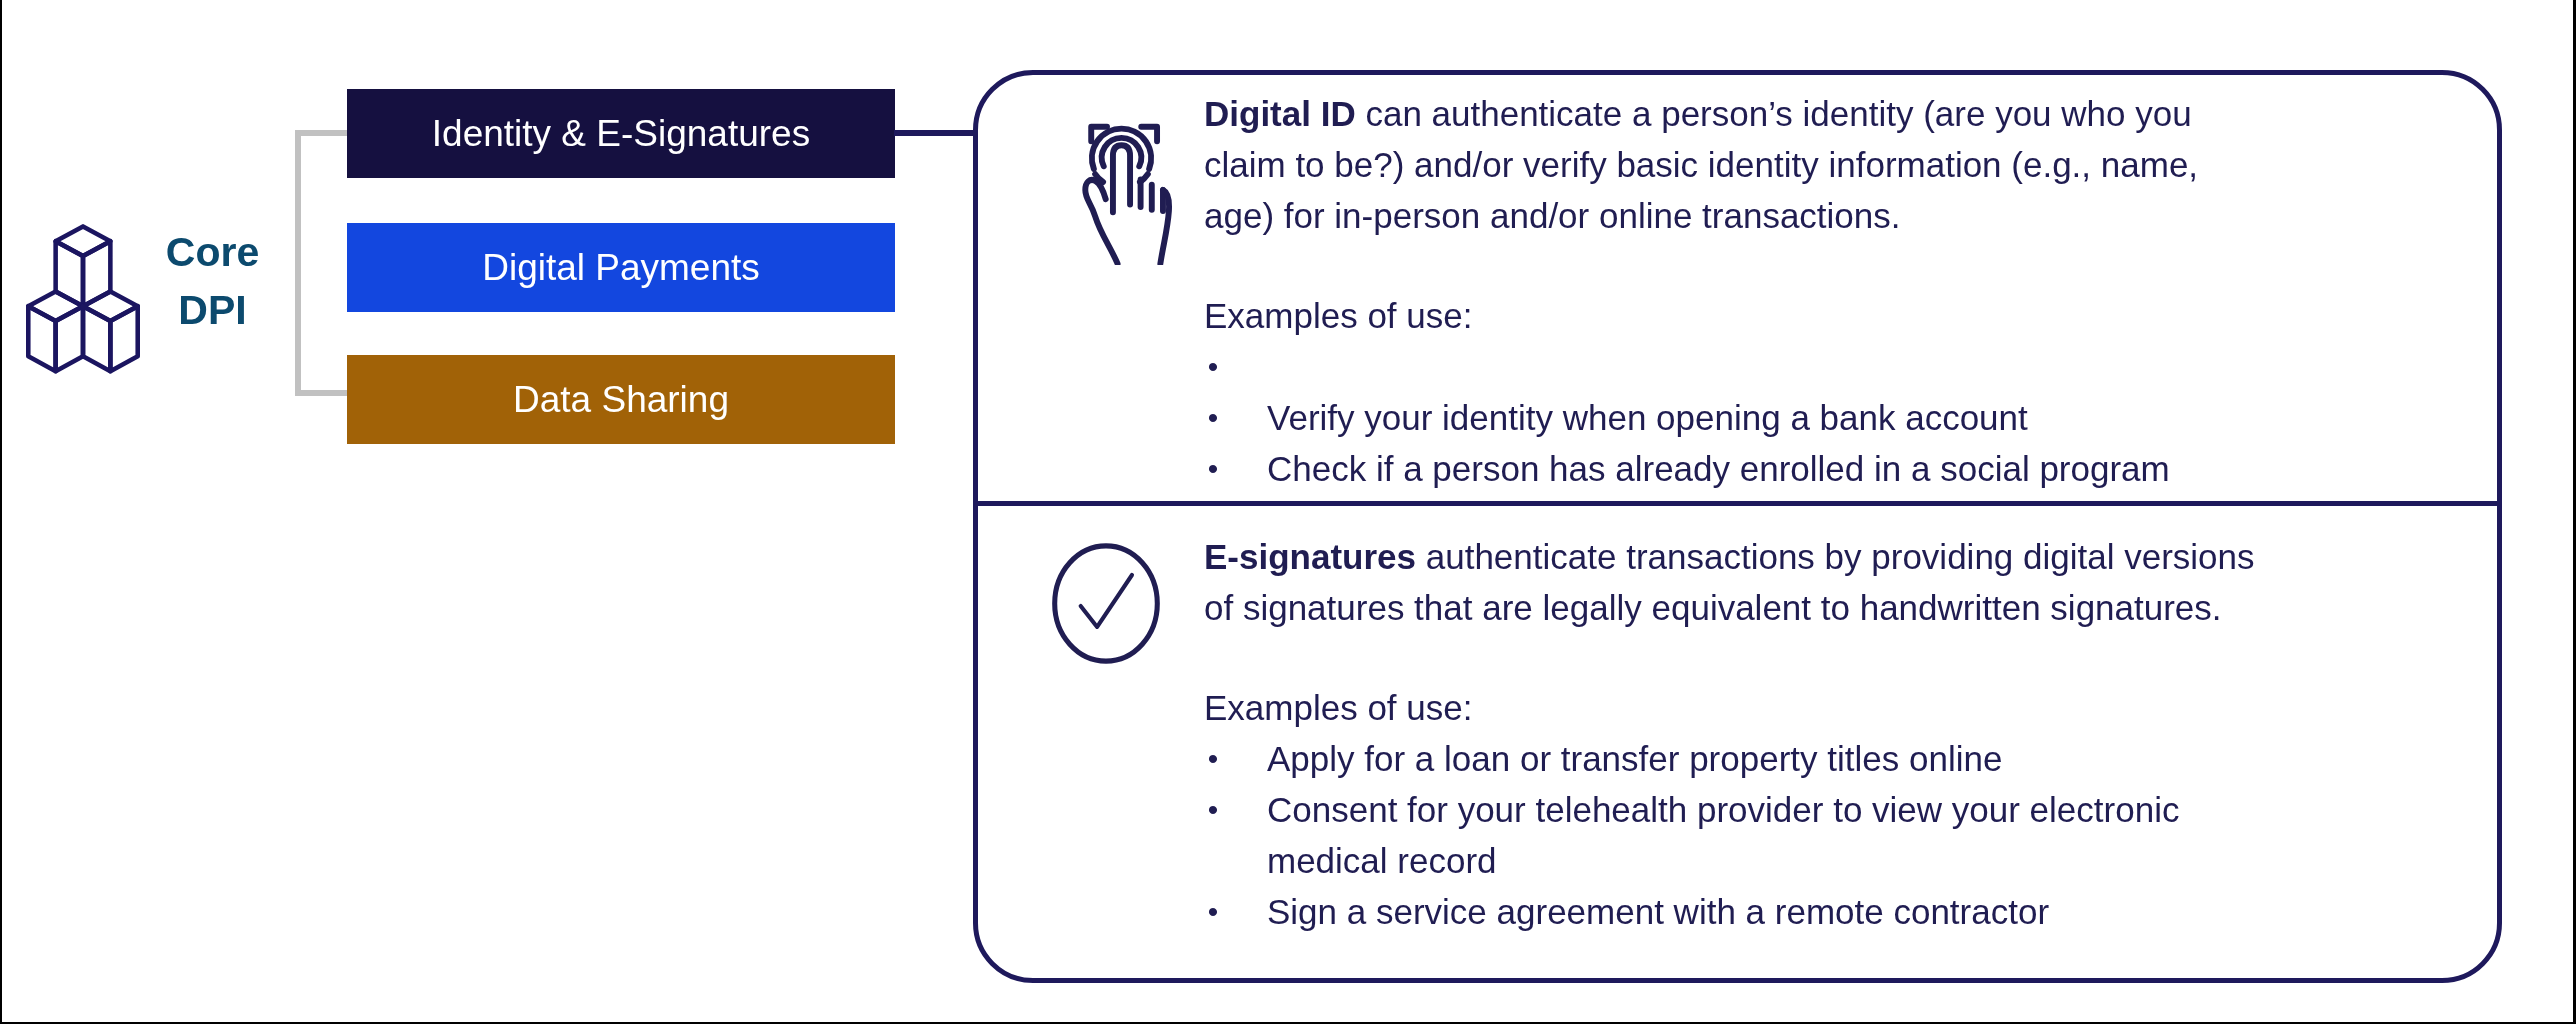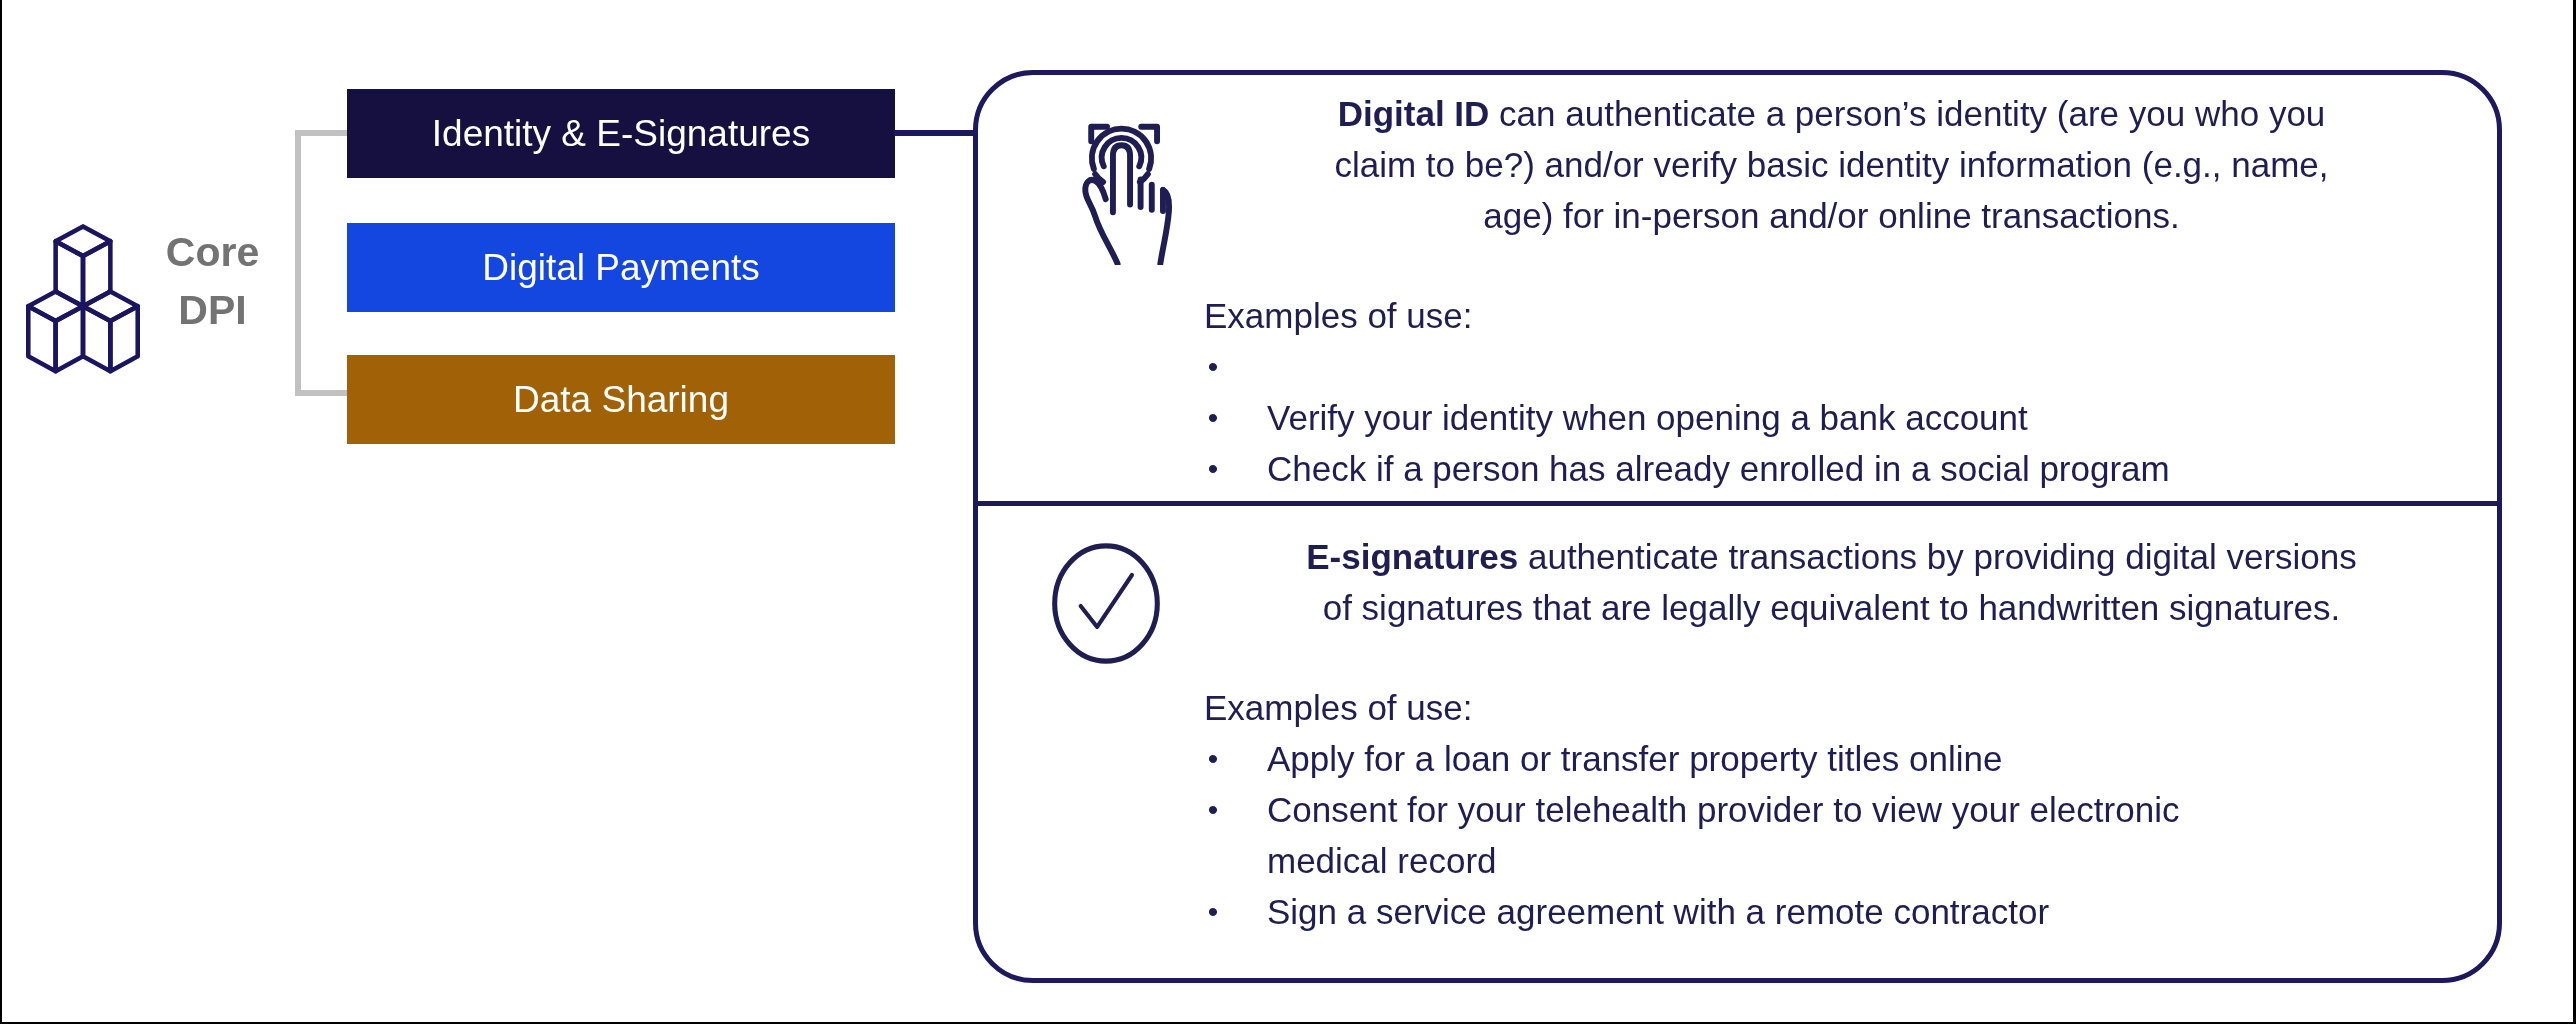--- a/index.html
+++ b/index.html
@@ -5,41 +5,41 @@
   html,body{margin:0;padding:0;background:#ffffff;}
   .canvas{
     position:relative;width:2576px;height:1025px;background:#ffffff;
     font-family:"Liberation Sans",sans-serif;color:#201d52;overflow:hidden;
     border-left:2.5px solid #000;border-right:3.2px solid #000;border-bottom:3.2px solid #000;
     box-sizing:border-box;
   }
   
   .cubes{position:absolute;left:24px;top:219px;width:114px;height:163px;color:#1b1560;}
   .core-label{position:absolute;left:144px;top:223px;width:133px;text-align:center;
-    font-size:41px;line-height:58px;font-weight:700;color:#737373;}
+    font-size:41px;line-height:58px;font-weight:700;color:#0c4a6e;}
   
   .bracket-v{position:absolute;left:293px;top:130px;width:6.3px;height:266px;background:#c1c1c1;}
   .bracket-h-top{position:absolute;left:293px;top:130px;width:53px;height:6.3px;background:#c1c1c1;}
   .bracket-h-bot{position:absolute;left:293px;top:390px;width:57px;height:6.3px;background:#c1c1c1;}
   
   .flowbox{position:absolute;left:345px;width:548px;height:89px;display:flex;
     align-items:center;justify-content:center;color:#ffffff;font-size:37px;}
   .box-0{top:89px;}
   .box-1{top:223px;}
   .box-2{top:355px;}
   
   .connector{position:absolute;left:892px;top:130px;width:81px;height:6.3px;background:#1e195c;}
   
   .panel{position:absolute;left:971px;top:70px;width:1529px;height:913px;
     border:5px solid #1e195c;border-radius:60px;box-sizing:border-box;background:#ffffff;}
   .sec{position:relative;padding-left:226px;padding-right:38px;box-sizing:border-box;}
   .sec1{height:426px;padding-top:12.7px;}
   .sec2{padding-top:25px;}
   .divider{height:5px;background:#1e195c;}
-  .pline{font-size:35px;line-height:51px;white-space:nowrap;text-align:center;}
+  .pline{font-size:35px;line-height:51px;white-space:nowrap;}
   .pline strong{font-weight:700;}
   .examples{margin-top:49px;font-size:35px;line-height:51px;}
   .bullet{display:flex;font-size:35px;line-height:51px;}
   .dot{width:63px;flex:none;font-size:30px;line-height:51px;padding-left:3.8px;box-sizing:border-box;}
   .btxt div{line-height:51px;}
   .icon-fp{position:absolute;left:74px;top:32px;width:139px;height:158px;color:#201d52;}
   .icon-check{position:absolute;left:71px;top:34px;width:114px;height:127px;color:#201d52;}
   svg{display:block;}
 </style>
 </head>

